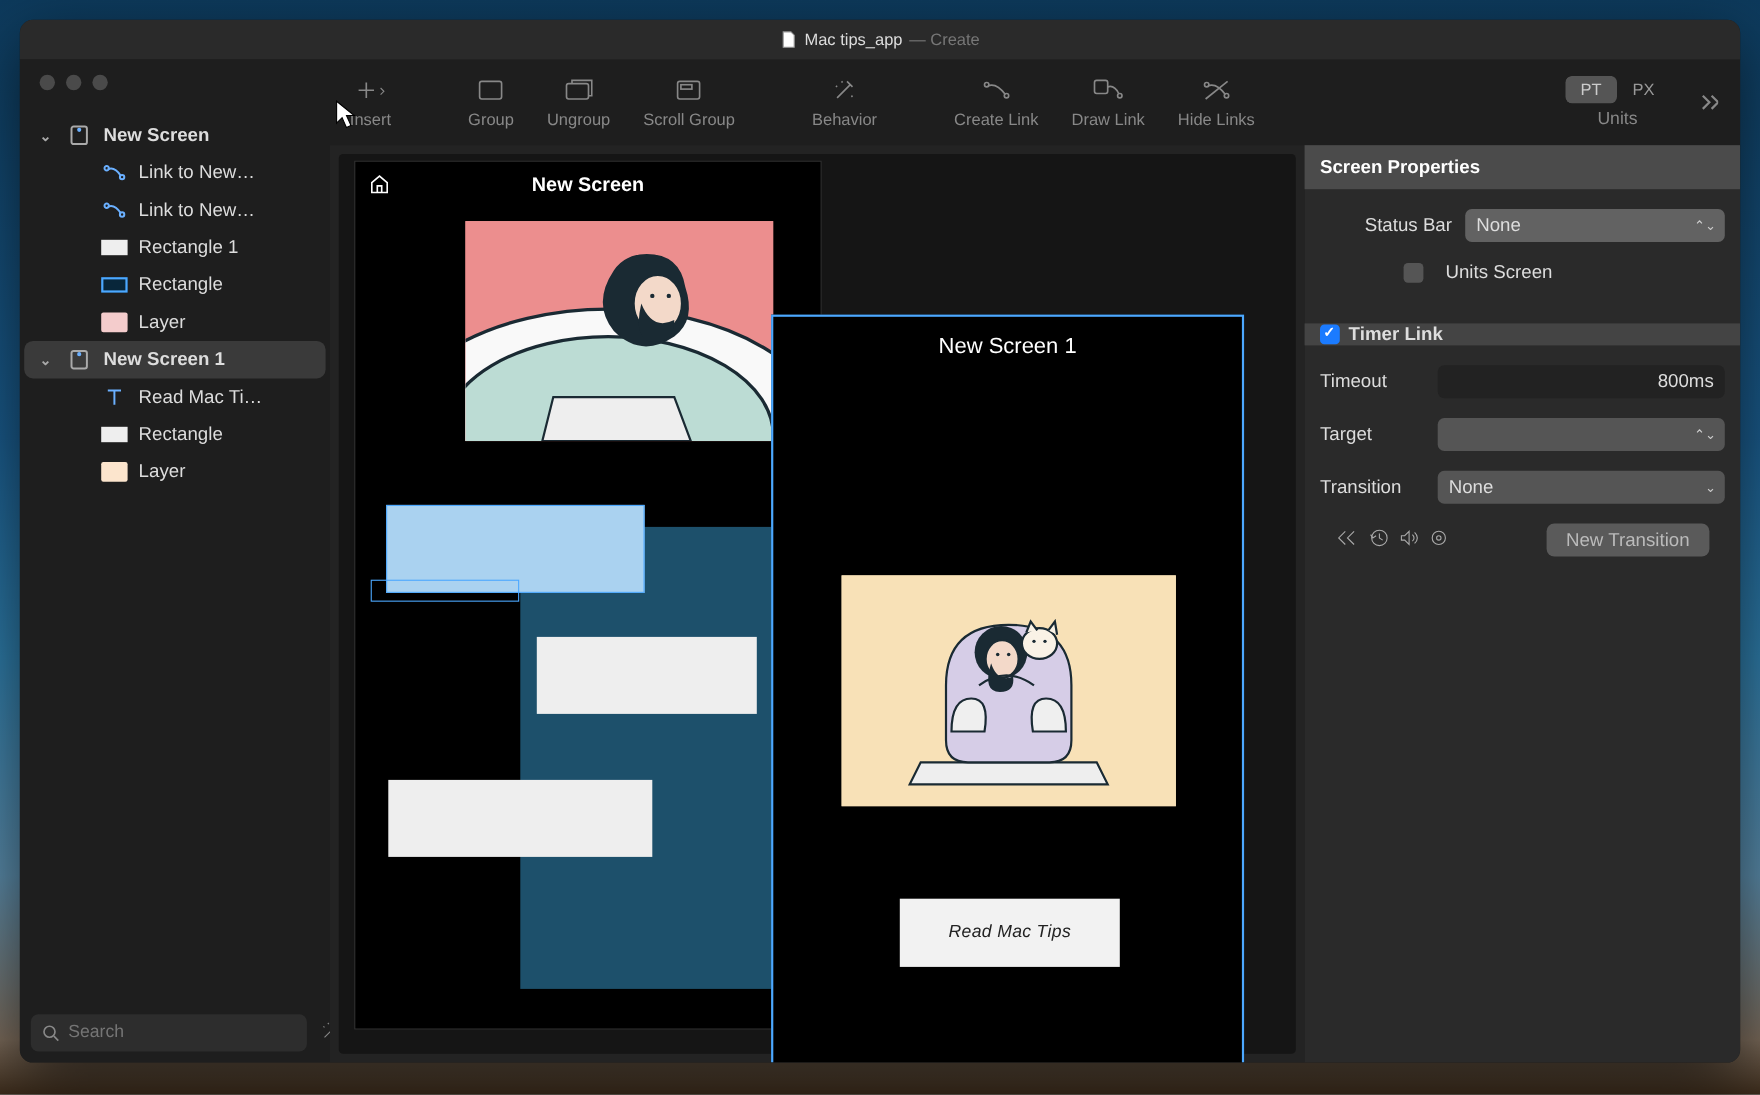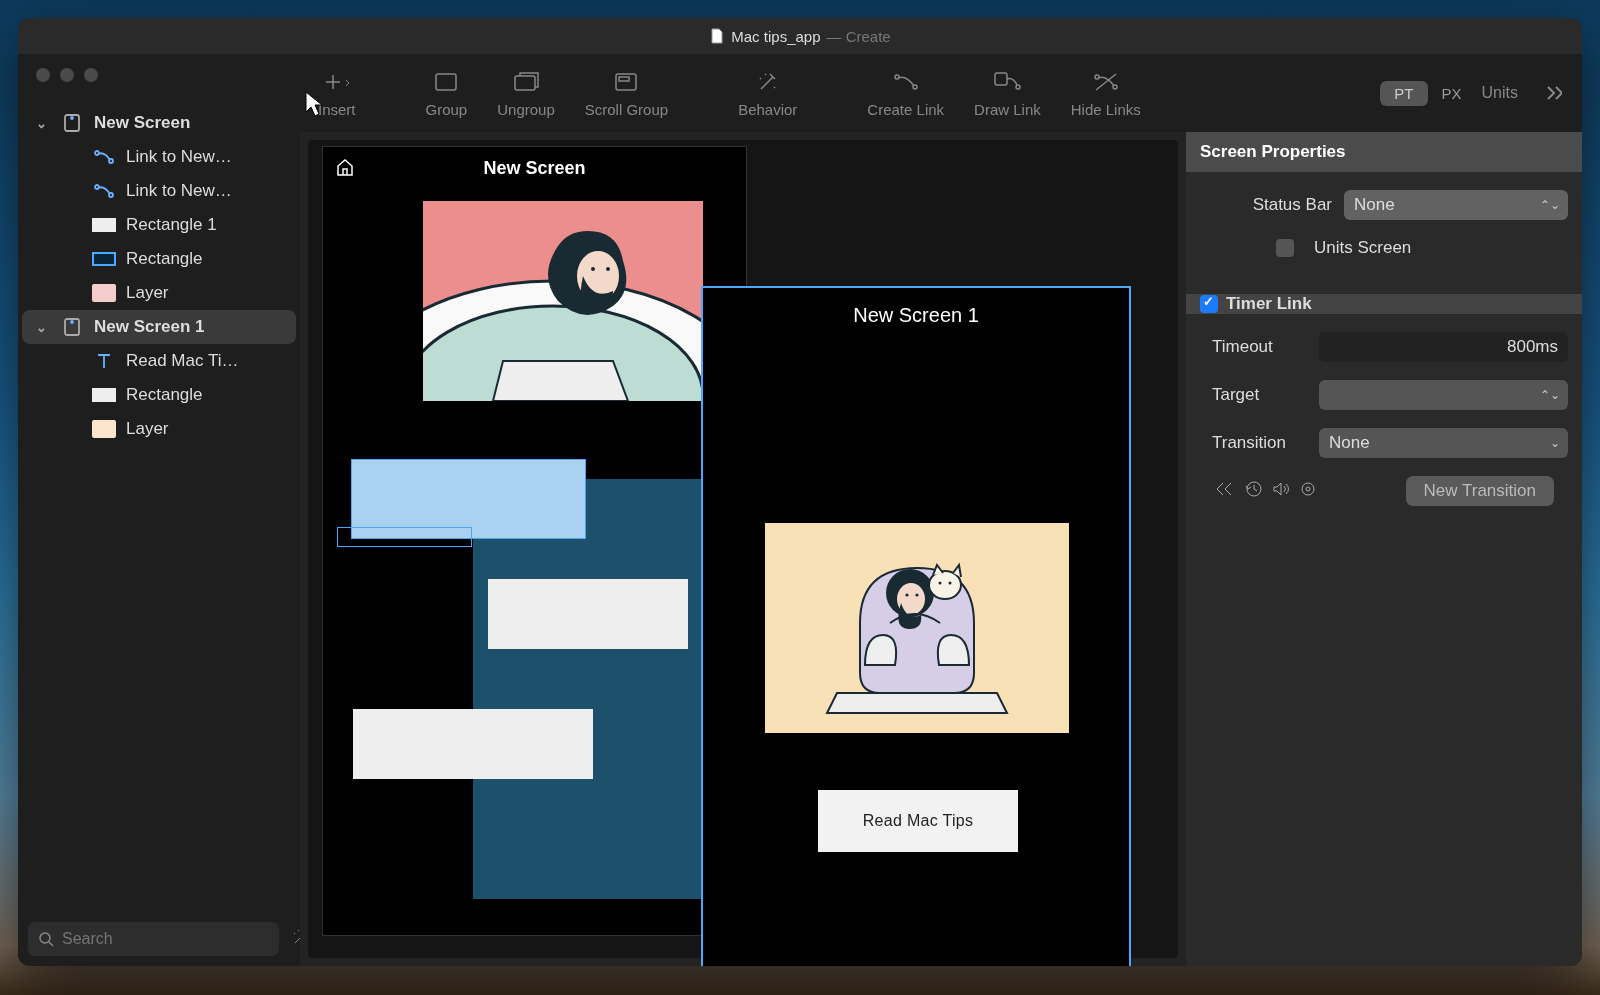--- a/index.html
+++ b/index.html
@@ -7,21 +7,21 @@
 .app-window{position:absolute;left:18px;top:18px;width:1564px;height:948px;border-radius:12px;background:#1e1e1e;box-shadow:0 20px 60px rgba(0,0,0,.6);overflow:hidden;}
 .titlebar{height:36px;background:#2a2a2a;display:flex;align-items:center;justify-content:center;color:#aaa;font-size:15px;}
 .title-file{display:flex;align-items:center;gap:6px;color:#ddd;}
 .title-edited{color:#777;margin-left:6px;}
 .toolbar{position:absolute;top:36px;left:282px;right:0;height:78px;display:flex;align-items:center;padding:0 18px;color:#888;}
 .tb-item{display:flex;flex-direction:column;align-items:center;gap:6px;font-size:15px;cursor:pointer;margin-right:30px;}
 .tb-item .ic{width:32px;height:26px;display:flex;align-items:center;justify-content:center;}
 .tb-item svg{stroke:#888;fill:none;stroke-width:1.5;}
 .tb-sep{width:40px;}
 .tb-right{margin-left:auto;display:flex;align-items:center;gap:18px;}
-.units-group{display:flex;align-items:center;gap:6px;}
+.units-group{display:flex;flex-direction:column;align-items:center;gap:6px;}
 .segmented{display:flex;background:transparent;border-radius:6px;overflow:hidden;}
 .seg{padding:4px 14px;font-size:15px;color:#999;cursor:pointer;}
 .seg.active{background:#555;border-radius:6px;color:#ccc;}
 .overflow{width:28px;height:28px;display:flex;align-items:center;justify-content:center;cursor:pointer;}
 .left-panel{position:absolute;left:0;top:36px;bottom:0;width:282px;background:#1e1e1e;display:flex;flex-direction:column;}
 .traffic-lights{display:flex;gap:10px;padding:14px 18px;}
 .tl{width:14px;height:14px;border-radius:50%;background:#4a4a4a;}
 .layers{flex:1;padding:10px 4px 0 4px;color:#ddd;font-size:17px;overflow:auto;}
 .layer-row{display:flex;align-items:center;gap:10px;padding:7px 10px;border-radius:8px;cursor:pointer;}
 .layer-row.selected{background:#3a3a3a;}
@@ -47,26 +47,26 @@
 .screen1-body{position:relative;height:calc(100% - 42px);}
 .img1{position:absolute;left:100px;top:12px;width:280px;height:200px;background:#ec8e8e;overflow:hidden;}
 .rect-a{position:absolute;left:28px;top:270px;width:235px;height:80px;background:#aad2f0;border:1px solid #4ca8ff;}
 .rect-b{position:absolute;left:14px;top:338px;width:135px;height:20px;border:1px solid #4ca8ff;}
 .bgblock{position:absolute;left:150px;top:290px;width:230px;height:420px;background:#1d506b;}
 .rect-c{position:absolute;left:165px;top:390px;width:200px;height:70px;background:#eee;}
 .rect-d{position:absolute;left:30px;top:520px;width:240px;height:70px;background:#eee;}
 .screen2{position:absolute;left:393px;top:146px;width:430px;height:760px;border:2px solid #4ca8ff;background:#000;}
 .screen2-title{color:#fff;text-align:center;font-size:20px;padding:16px 0;font-weight:500;}
 .img2{position:absolute;left:62px;top:235px;width:304px;height:210px;background:#f8e1b7;display:flex;align-items:center;justify-content:center;}
-.btn2{position:absolute;left:115px;top:502px;width:200px;height:62px;background:#f2f2f2;color:#222;display:flex;align-items:center;justify-content:center;font-size:16px;letter-spacing:.3px;}
+.btn2{position:absolute;left:115px;top:529px;width:200px;height:62px;background:#f2f2f2;color:#222;display:flex;align-items:center;justify-content:center;font-size:16px;letter-spacing:.3px;font-style:italic;}
 .right-panel{position:absolute;right:0;top:114px;bottom:0;width:396px;background:#2a2a2a;color:#ddd;font-size:17px;}
 .rp-header{background:#4b4b4b;color:#fff;font-weight:700;padding:10px 14px;}
 .rp-section{padding:18px 14px 10px 14px;}
 .rp-row{display:flex;align-items:center;margin-bottom:18px;gap:12px;}
-.rp-label{width:120px;text-align:right;color:#ddd;margin-left:12px;}
+.rp-label{width:120px;text-align:right;color:#ddd;}
 .rp-select{flex:1;background:#555;border-radius:6px;height:30px;display:flex;align-items:center;padding:0 10px;color:#ddd;position:relative;cursor:pointer;}
 .rp-select.light{background:#626262;}
 .rp-select .arrows{position:absolute;right:8px;font-size:12px;color:#ccc;}
 .checkbox{width:18px;height:18px;border-radius:4px;background:#555;display:inline-block;margin-right:8px;position:relative;}
 .checkbox.checked{background:#1b7bff;}
 .checkbox.checked:after{content:"✓";color:#fff;font-size:13px;position:absolute;left:3px;top:-1px;}
 .rp-subheader{background:#444;display:flex;align-items:center;padding:0 14px;font-weight:700;margin-top:8px;}
 .rp-input{flex:1;background:#222;border-radius:6px;height:30px;display:flex;align-items:center;justify-content:flex-end;padding:0 10px;color:#ddd;}
 .mini-icons{display:flex;gap:10px;color:#aaa;padding:0 14px;align-items:center;}
 .new-trans{margin-left:auto;background:#5a5a5a;color:#bbb;border-radius:7px;padding:5px 18px;cursor:default;}

